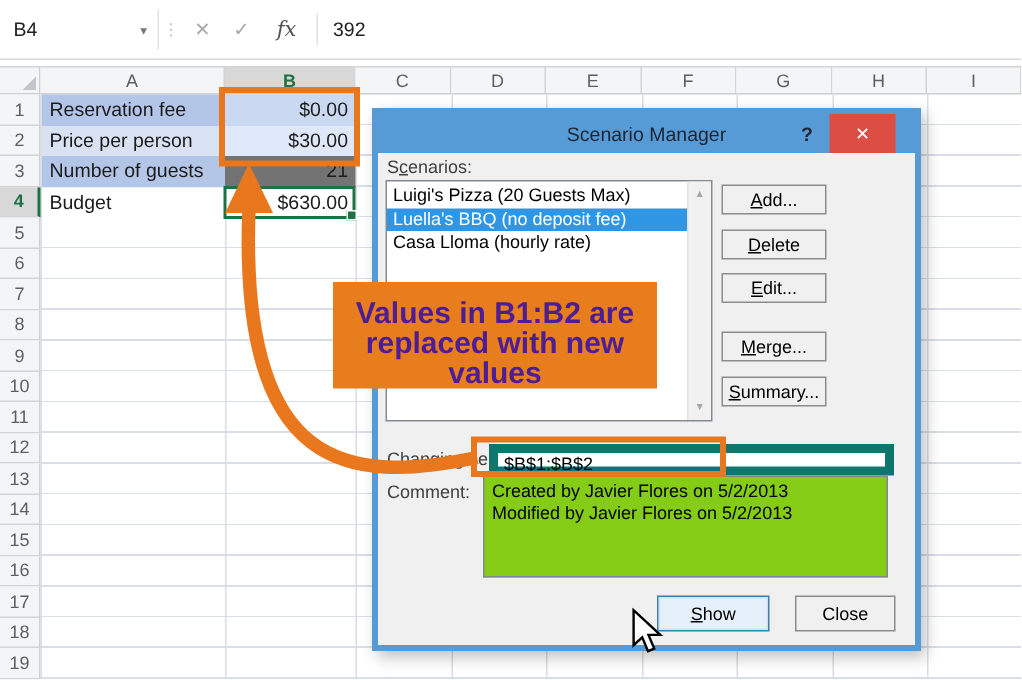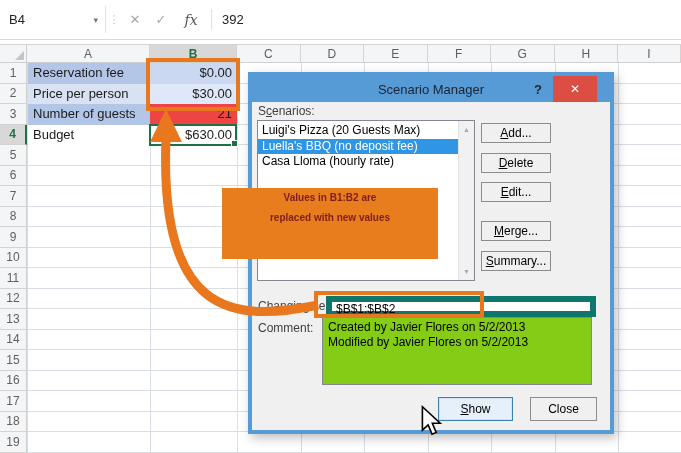--- a/index.html
+++ b/index.html
@@ -88,21 +88,21 @@
            border:1px solid #8c8c8c;box-sizing:border-box;display:flex;align-items:center;
            justify-content:center;font-size:12px;}
 
   
   #fieldHighlight{position:absolute;left:314px;top:291px;width:170px;height:27px;box-sizing:border-box;
                   border:4px solid var(--accent_orange,#e8771d);z-index:30;}
 
   
   #callout{position:absolute;left:222px;top:188px;width:216px;height:71px;
            background:var(--callout_orange,#e87d1e);z-index:40;display:flex;flex-direction:column;
-           align-items:center;justify-content:flex-start;color:#7f1d1d;font-weight:bold;font-size:10px;
+           align-items:center;justify-content:flex-end;color:#4c1d95;font-weight:bold;font-size:20px;
            line-height:20px;text-align:center;}
 
   #arrowSvg{position:absolute;left:0;top:0;z-index:35;pointer-events:none;}
   #cursorSvg{position:absolute;left:420px;top:405px;z-index:60;pointer-events:none;}
   u{text-decoration:underline;}
 </style>
 </head>
 <body>
 
 <div id="app">
@@ -164,21 +164,21 @@
       <div class="row-header" style="top: 391px;">17</div>
       <div class="row-header" style="top: 411.5px;">18</div>
       <div class="row-header" style="top: 432px;">19</div>
     </div>
   <div id="cells">
       <div class="cell" style="left: 28px; top: 63px; width: 122px; height: 20.5px; background: rgb(180, 198, 231);">Reservation fee</div>
       <div class="cell val" style="left: 150px; top: 63px; width: 87px; height: 20.5px; background: rgb(203, 216, 241);">$0.00</div>
       <div class="cell" style="left: 28px; top: 83.5px; width: 122px; height: 27px; background: rgb(217, 226, 243);">Price per person</div>
       <div class="cell val" style="left: 150px; top: 83.5px; width: 87px; height: 20.5px; background: rgb(223, 232, 248);">$30.00</div>
       <div class="cell" style="left: 28px; top: 104px; width: 122px; height: 20.5px; background: rgb(180, 198, 231);">Number of guests</div>
-      <div class="cell val" style="left: 150px; top: 104px; width: 87px; height: 20.5px; background: #ef4444;">21</div>
+      <div class="cell val" style="left: 150px; top: 104px; width: 87px; height: 20.5px; background: #737373;">21</div>
       <div class="cell" style="left: 28px; top: 124.5px; width: 122px; height: 20.5px; background: rgb(255, 255, 255);">Budget</div>
       <div class="cell val" style="left: 150px; top: 124.5px; width: 87px; height: 20.5px; background: rgb(255, 255, 255);">$630.00</div>
     </div>
 
   <div id="rangeBox"></div>
   <div id="activeCell">
     <div id="fillHandle"></div>
   </div>
 
   <div id="dialog">

